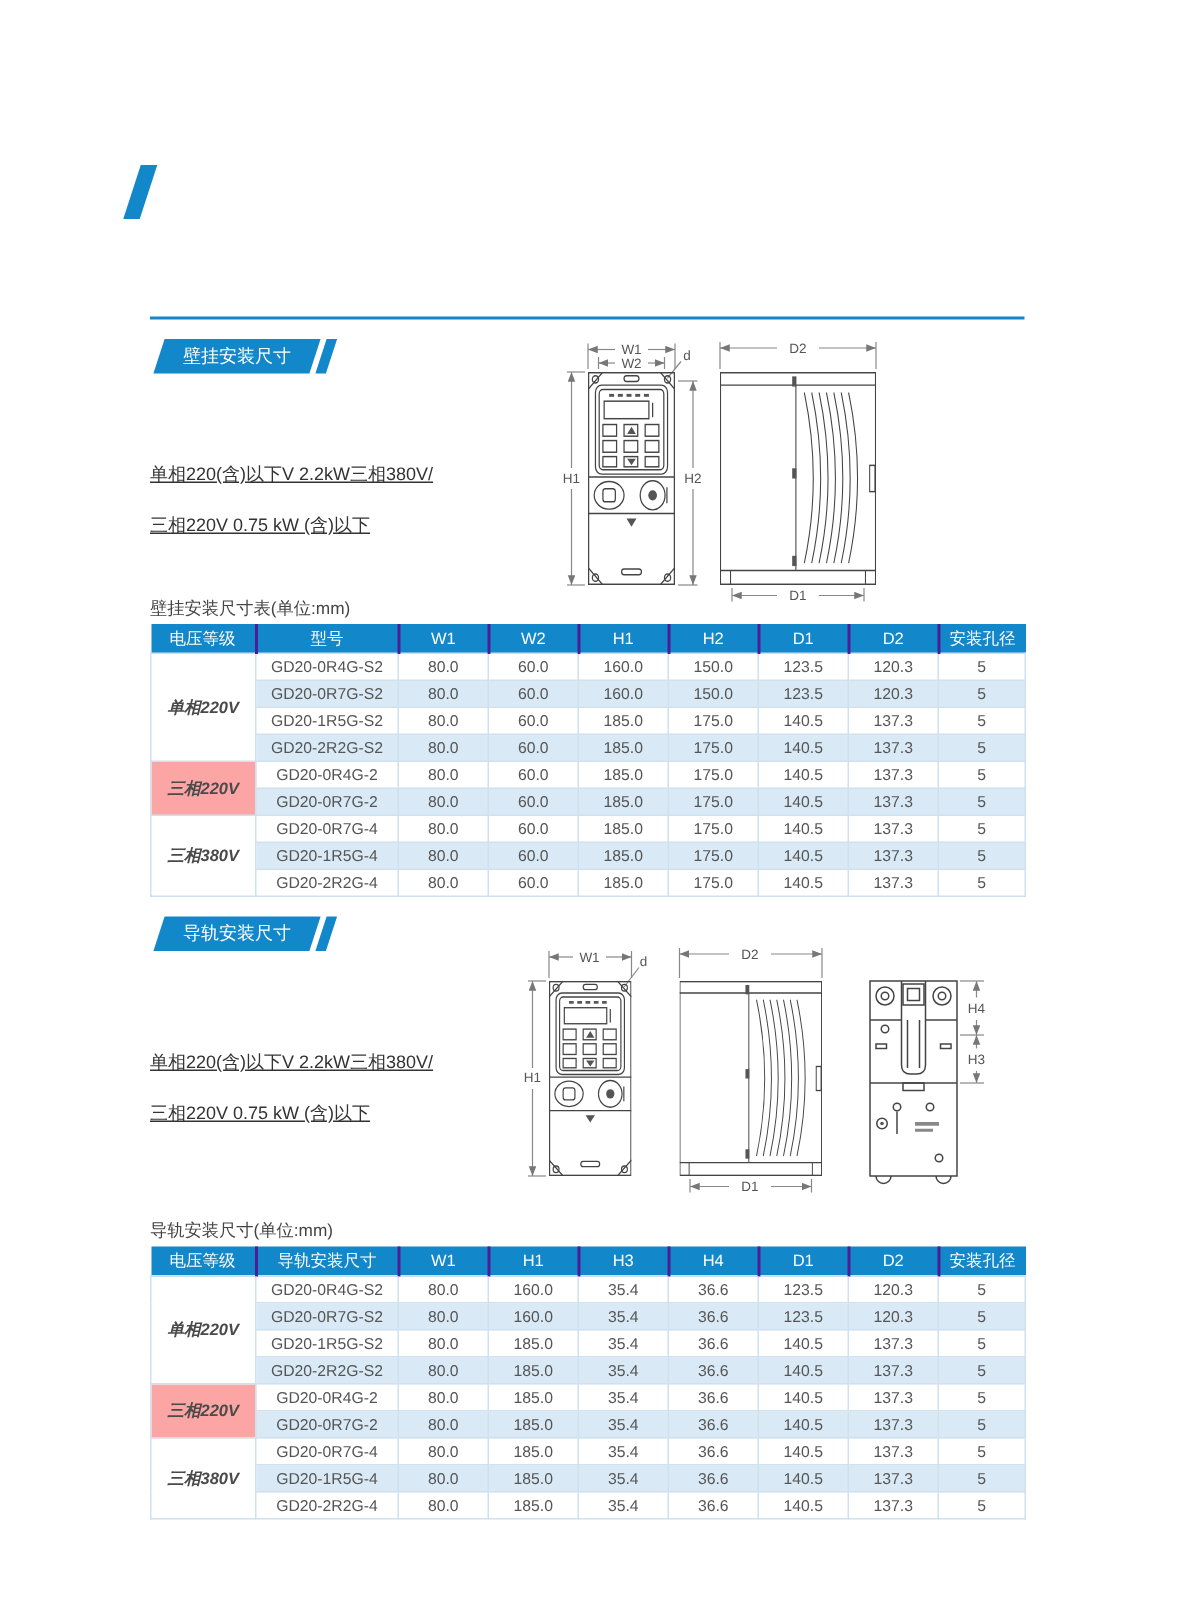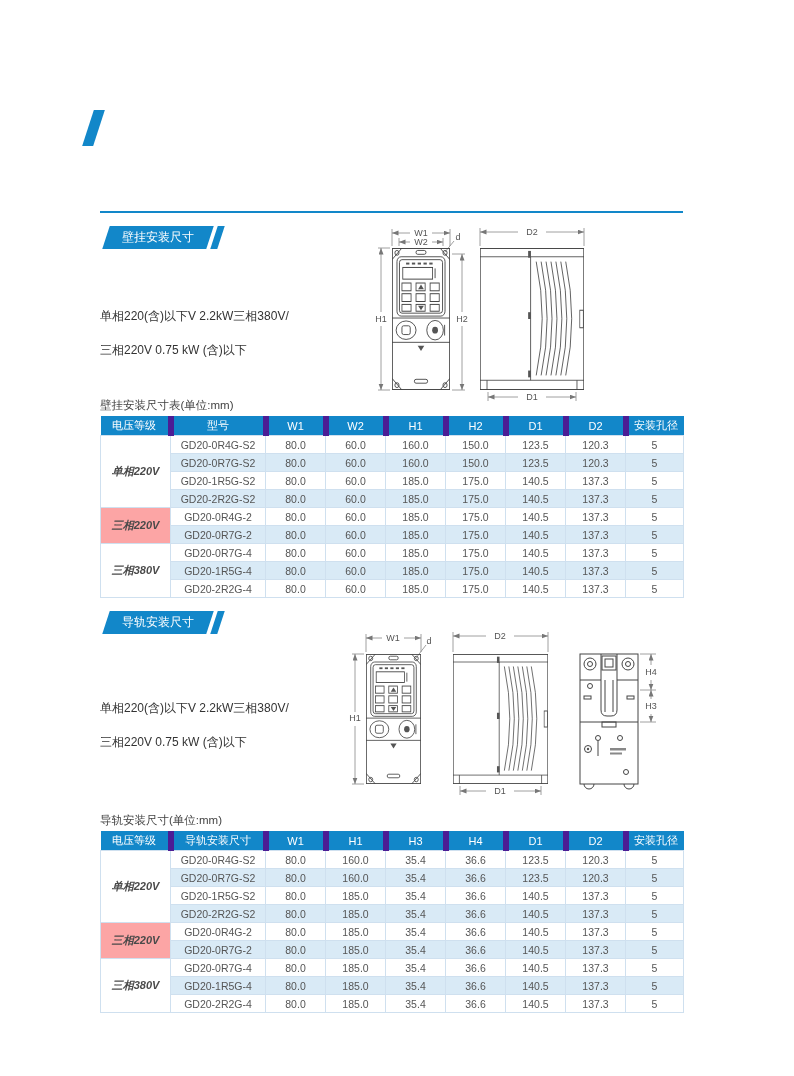--- a/index.html
+++ b/index.html
@@ -23,30 +23,30 @@
 
   
   .badge{position:absolute;display:flex;height:23px;}
   .badge-main{background:#1287c9;color:#fff;font-size:12px;line-height:23px;
               padding:0 16px;transform:skewX(-18deg);}
   .badge-main span{display:block;transform:skewX(18deg);}
   .badge-tail{width:7px;background:#1287c9;transform:skewX(-18deg);margin-left:4px;}
   #badge1{left:106px;top:226px;} #badge2{left:106px;top:611px;}
 
   
-  .intro-line{position:absolute;left:100px;font-size:12px;color:#333;}
+  .intro-line{position:absolute;left:100px;font-size:12px;color:#333;text-decoration:underline;}
 
   
   .table-title{position:absolute;left:100px;font-size:11.5px;color:#444;}
 
   
   .dim-table{position:absolute;left:100px;width:583px;border-collapse:collapse;
              table-layout:fixed;font-size:10.5px;color:#555;}
   .dim-table th{background:#1287c9;color:#fff;font-weight:normal;font-size:11px;height:19px;
-                border-left:6px solid #4c1d95;padding:0;}
+                border-left:2px solid #4c1d95;padding:0;}
   .dim-table th:first-child{border-left:none;font-family:Liberation Mono, monospace;}
   .dim-table td{border:1px solid #cfe0ef;height:17px;text-align:center;padding:0;background:#fff;}
   .dim-table td.alt{background:#d9eaf6;}
   .dim-table td.group-cell{background:#fff;color:#4a4a4a;font-weight:bold;font-size:11px;font-style:italic;}
   .dim-table td.group-cell.alt{background:#fca5a5;margin-left:20px;}
   #table1{top:416px;} #table2{top:831px;}
 
   
   .drawing{position:absolute;}
   #drawing1{left:372px;top:222px;} #drawing2{left:348px;top:628px;}

